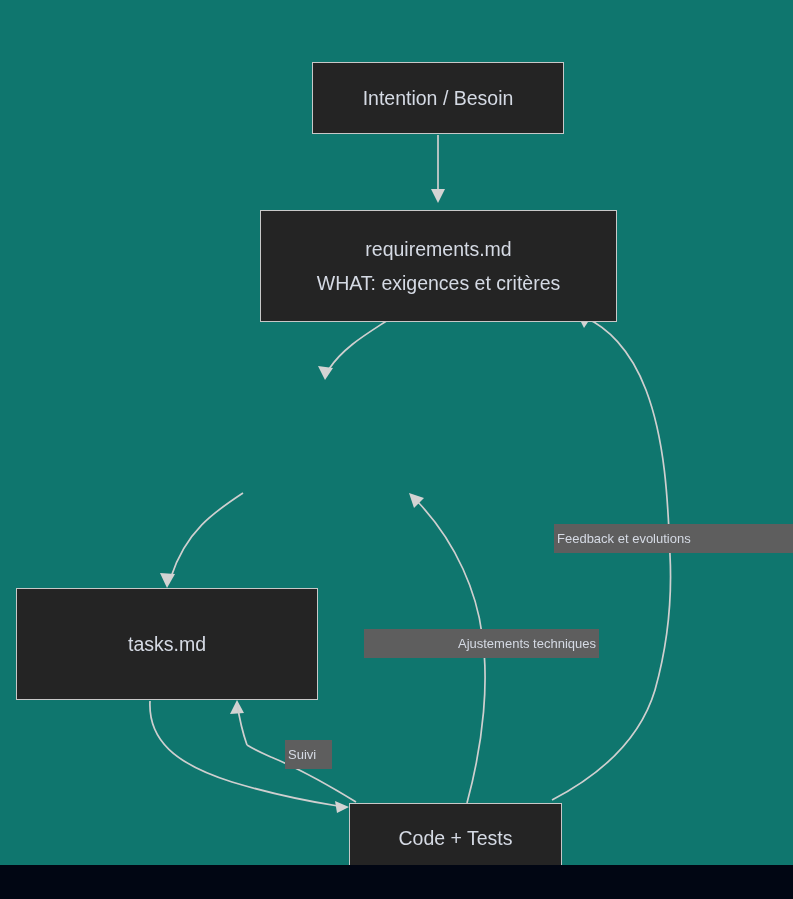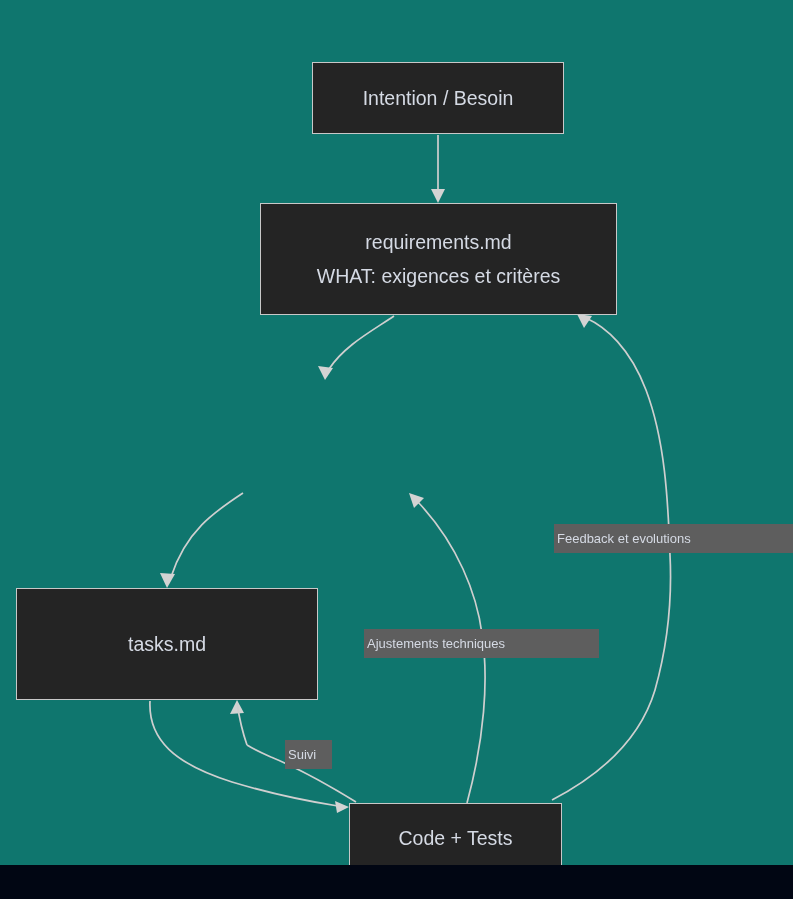--- a/index.html
+++ b/index.html
@@ -58,27 +58,27 @@
     line-height: 29px;
     height: 29px;
     padding: 0 3px;
     box-sizing: border-box;
     white-space: nowrap;
     overflow: hidden;
     z-index: 4;
   }
   
   #node-intention { left: 312px; top: 62px;  width: 252px; height: 72px; }
-  #node-requirements { left: 260px; top: 203px; width: 357px; height: 112px; }
+  #node-requirements { left: 260px; top: 210px; width: 357px; height: 112px; }
   #node-design { left: 146px; top: 380px; width: 357px; height: 112px; }
   #node-tasks { left: 16px;  top: 588px; width: 302px; height: 112px; }
   #node-code { left: 349px; top: 803px; width: 213px; height: 70px; }
 
   #label-feedback   { left: 554px; top: 524px; width: 239px; }
-  #label-ajustements{ left: 364px; top: 629px; width: 235px; }
+  #label-ajustements{ left: 364px; top: 629px; width: 235px; text-align: right; }
   #label-suivi      { left: 285px; top: 740px; width: 47px; }
 </style>
 </head>
 <body>
 
 <div id="canvas">
 
   <svg id="edges" viewBox="0 0 793 899" xmlns="http://www.w3.org/2000/svg">
 
     <g>

